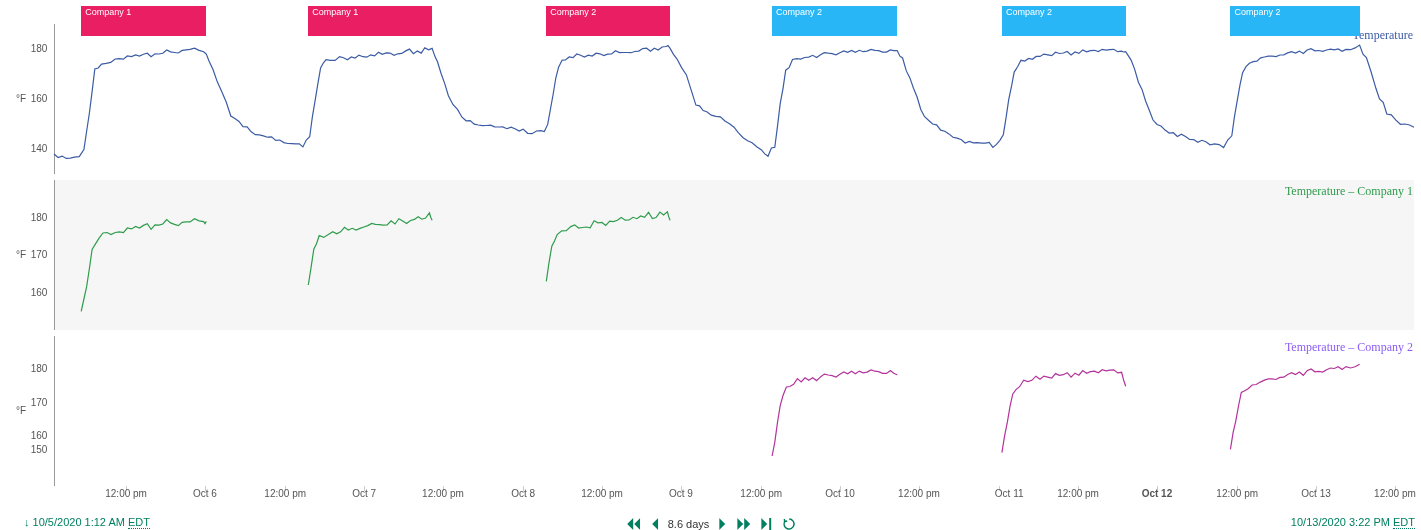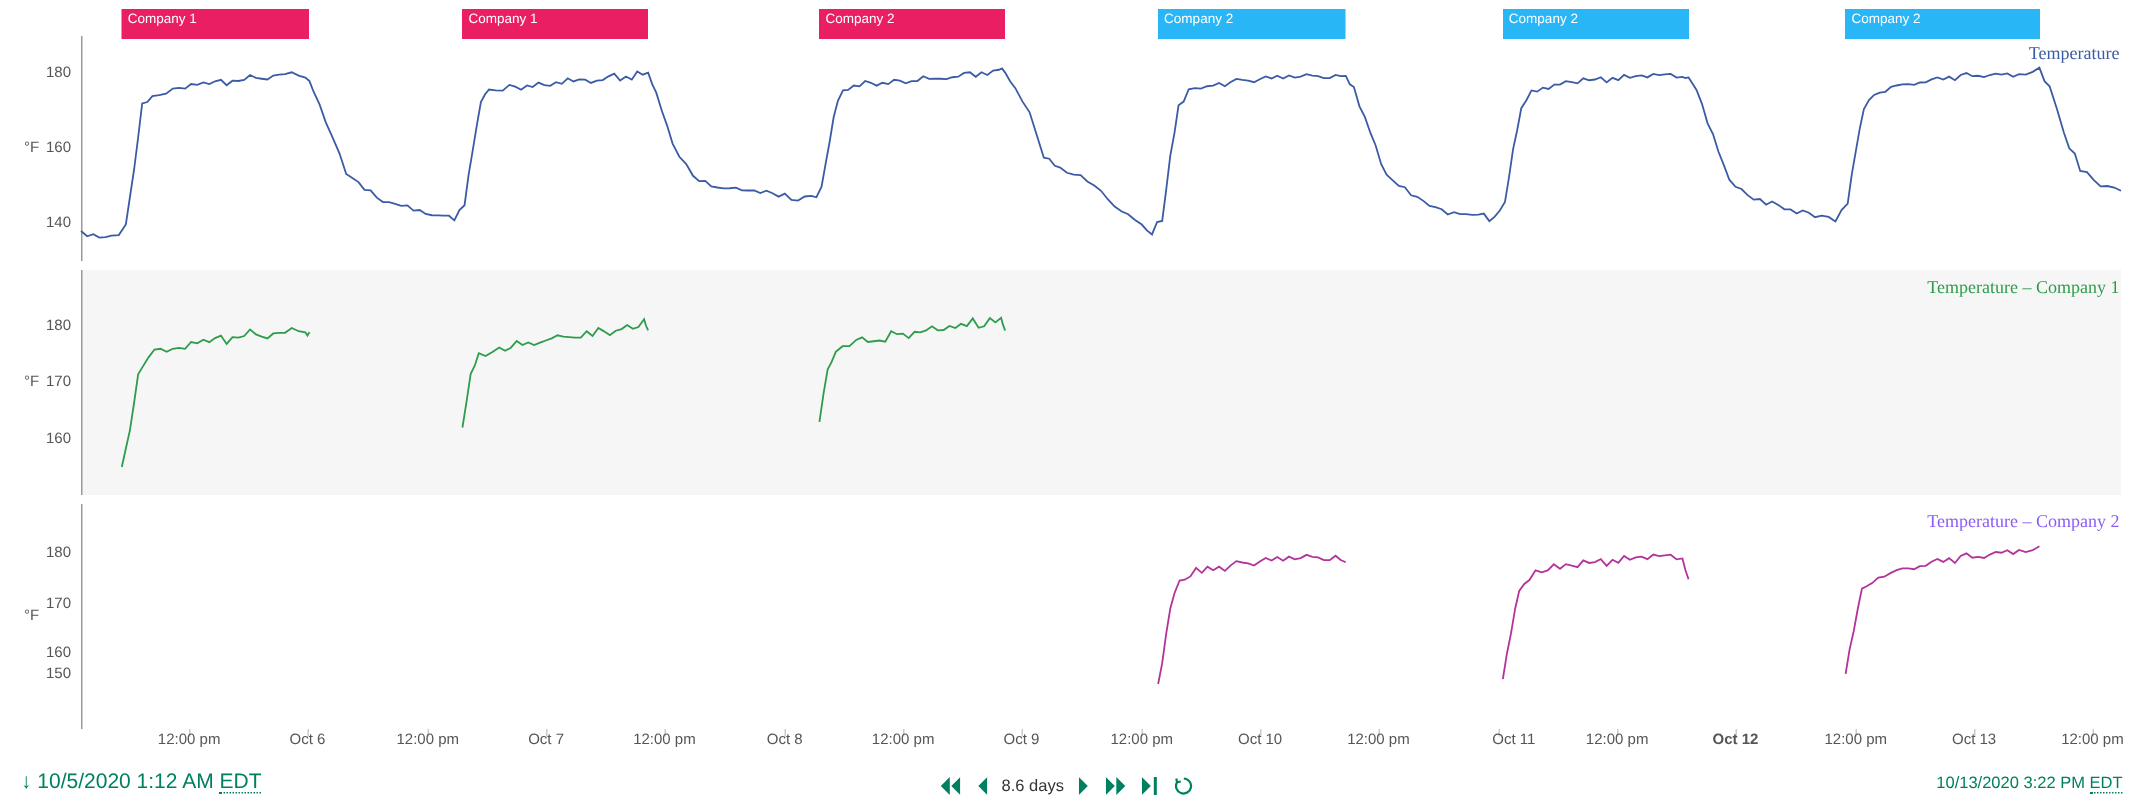--- a/index.html
+++ b/index.html
@@ -6,27 +6,27 @@
   body{width:1421px;height:530px;position:relative;overflow:hidden;}
   .chart-area{position:absolute;left:0;top:0;width:1421px;height:498px;}
   .plot-bg{position:absolute;left:54px;width:1360px;}
   .plot-bg.alt{background:#f6f6f6;}
   #plot1{top:24px;height:150px;}
   #plot2{top:180px;height:150px;}
   #plot3{top:336px;height:150px;}
   .y-unit{position:absolute;left:16px;font-size:10px;color:#555;}
   .y-tick{position:absolute;left:27px;width:24px;text-align:center;font-size:10px;color:#555;}
   .chart-title{position:absolute;right:8px;font-size:12px;font-family:Liberation Serif, serif;}
-  .event-tag{position:absolute;top:6px;height:20px;padding:1px 6px 1px 4px;font-size:9px;color:#fff;box-sizing:border-box;overflow:hidden;white-space:nowrap;}
+  .event-tag{position:absolute;top:6px;height:30px;padding:1px 6px 1px 4px;font-size:9px;color:#fff;box-sizing:border-box;overflow:hidden;white-space:nowrap;}
   .event-tag.c1{background:#e91e63;}
   .event-tag.c2{background:#29b6f6;}
   .x-tick{position:absolute;top:488px;font-size:10px;color:#555;transform:translateX(-50%);white-space:nowrap;}
   .x-grid{position:absolute;top:486px;width:1px;height:5px;background:#ccc;}
   .footer{position:absolute;left:0;bottom:0;width:1421px;height:18px;}
-  .ft-left{position:absolute;left:14px;bottom:2px;color:#008060;font-size:14px;text-align:center;}
+  .ft-left{position:absolute;left:24px;bottom:2px;color:#008060;font-size:11px;text-align:center;}
   .ft-right{position:absolute;right:6px;bottom:2px;color:#008060;font-size:11px;text-align:center;}
   .ft-center{position:absolute;left:50%;bottom:0;transform:translateX(-50%);display:flex;align-items:center;gap:10px;color:#008060;}
   .nav-btn{cursor:pointer;display:inline-flex;align-items:center;}
   .nav-btn svg{fill:#008060;}
   .tz{border-bottom:1px dotted #008060;}
   svg.plot{position:absolute;left:54px;width:1360px;overflow:visible;}
   .axis-line{position:absolute;left:54px;width:1px;background:#999;}
 </style>
 </head>
 <body>

